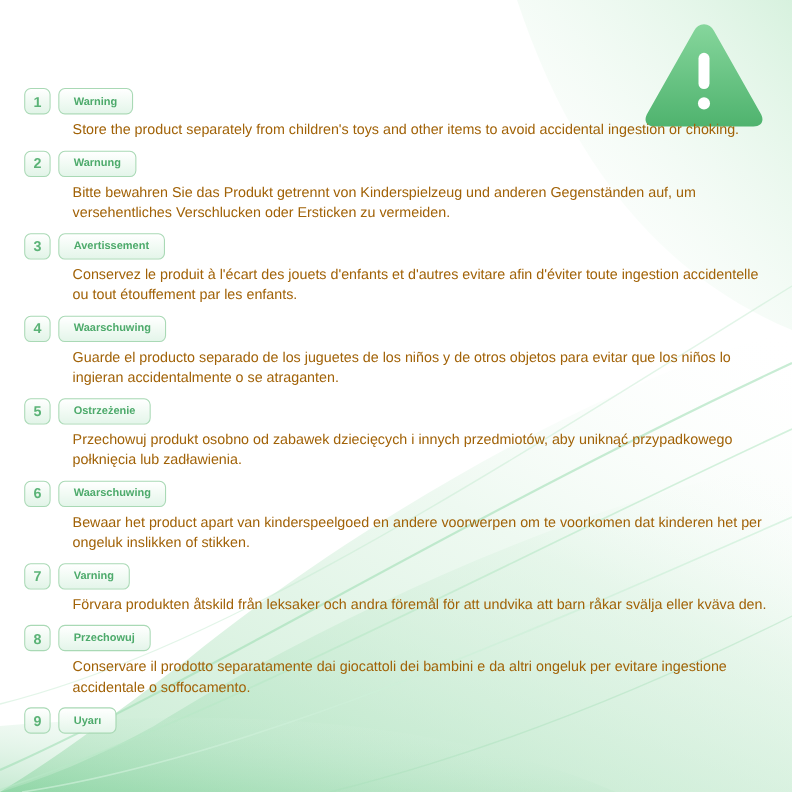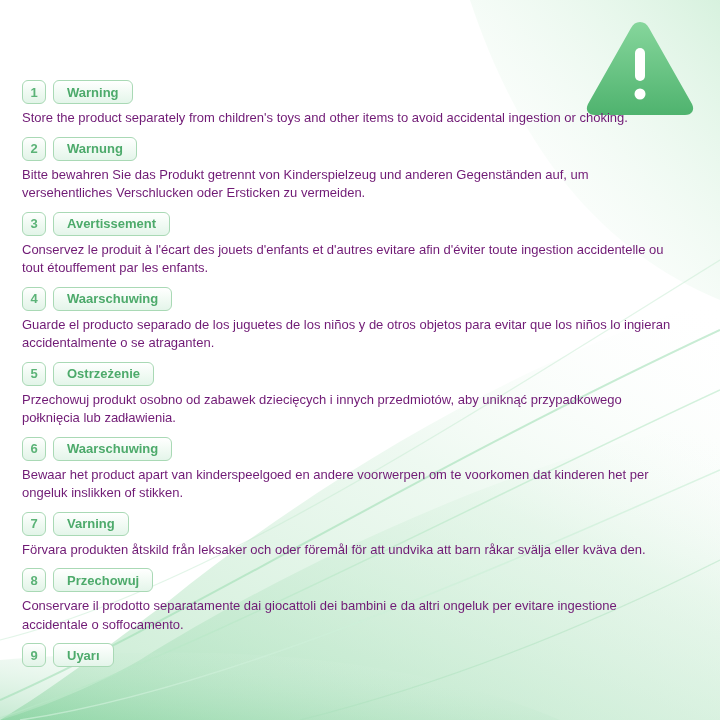--- a/index.html
+++ b/index.html
@@ -75,32 +75,33 @@
   }
 
   .title-pill {
     margin-left: 7px;
     height: 24px;
     padding: 0 13px;
     border: 1px solid #a9d9b5;
     border-radius: 6px;
     background: linear-gradient(to bottom, #ffffff 0%, #f0faf3 55%, #e4f5ea 100%);
     color: #4daa6b;
-    font-size: 13px;
+    font-size: 10px;
     font-weight: bold;
     display: flex;
     align-items: center;
     box-sizing: border-box;
   }
 
   .body-text {
     font-size: 13px;
     line-height: 18.5px;
-    color: #701a75;
+    color: #a16207;
     max-width: 660px;
+    margin-left: 44px;
   }
 </style>
 </head>
 <body>
 
 <div class="page">
 
   <svg class="bg-art" viewBox="0 0 720 720" preserveAspectRatio="none">
     <defs>
       <linearGradient id="gA" x1="0" y1="1" x2="1" y2="0">
@@ -194,21 +195,21 @@
         <div class="title-pill">Waarschuwing</div>
       </div>
       <div class="body-text">Bewaar het product apart van kinderspeelgoed en andere voorwerpen om te voorkomen dat kinderen het per ongeluk inslikken of stikken.</div>
     </div>
 
     <div class="entry">
       <div class="label-row">
         <div class="num-badge">7</div>
         <div class="title-pill">Varning</div>
       </div>
-      <div class="body-text">Förvara produkten åtskild från leksaker och oder föremål för att undvika att barn råkar svälja eller kväva den.</div>
+      <div class="body-text">Förvara produkten åtskild från leksaker och andra föremål för att undvika att barn råkar svälja eller kväva den.</div>
     </div>
 
     <div class="entry">
       <div class="label-row">
         <div class="num-badge">8</div>
         <div class="title-pill">Przechowuj</div>
       </div>
       <div class="body-text">Conservare il prodotto separatamente dai giocattoli dei bambini e da altri ongeluk per evitare ingestione accidentale o soffocamento.</div>
     </div>
 

